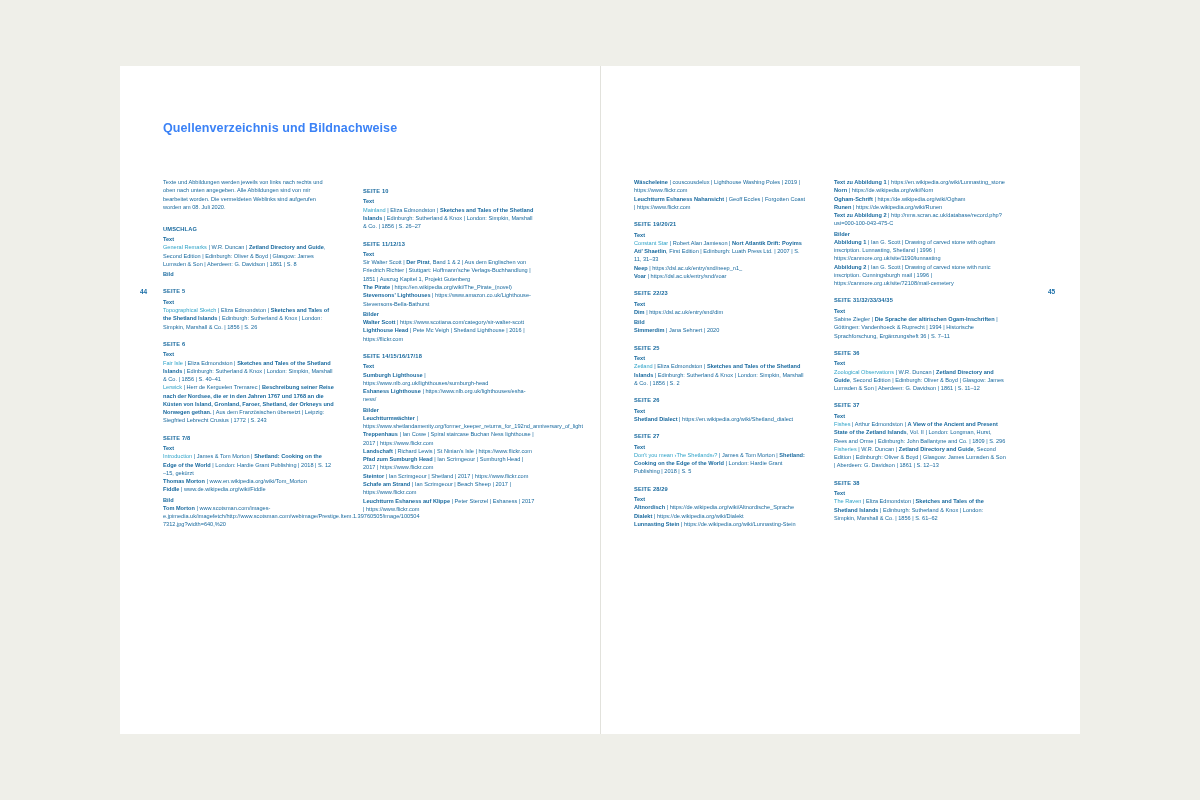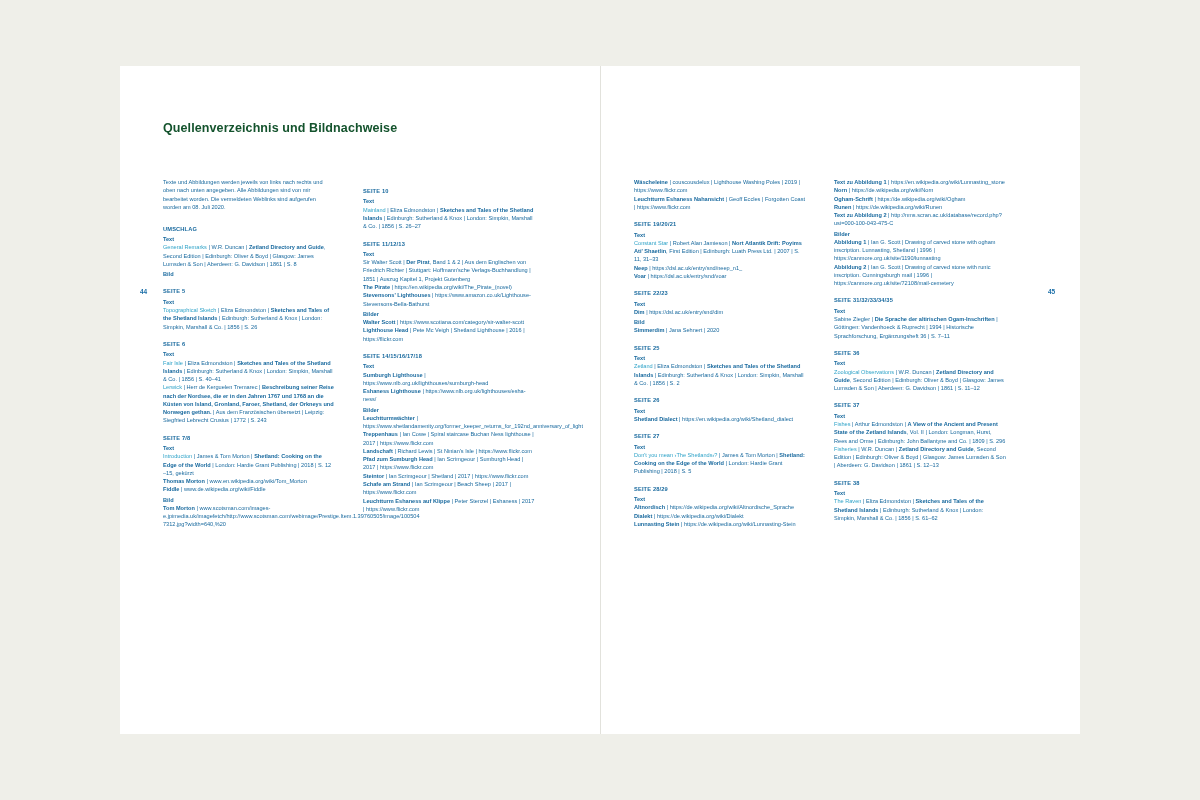--- a/index.html
+++ b/index.html
@@ -38,21 +38,21 @@
   }
   .page-left { left: 0; }
   .page-right { left: 480px; }
 
   .doc-title {
     position: absolute;
     left: 43px;
     top: 55px;
     font-size: 12.5px;
     font-weight: bold;
-    color: #14532d;
+    color: #3b82f6;
     letter-spacing: 0.1px;
   }
   .folio {
     position: absolute;
     font-size: 6.5px;
     color: #1b6fa8;
     font-weight: bold;
   }
   .folio-left { left: 20px; top: 222px; }
   .folio-right { left: 448px; top: 222px; }

